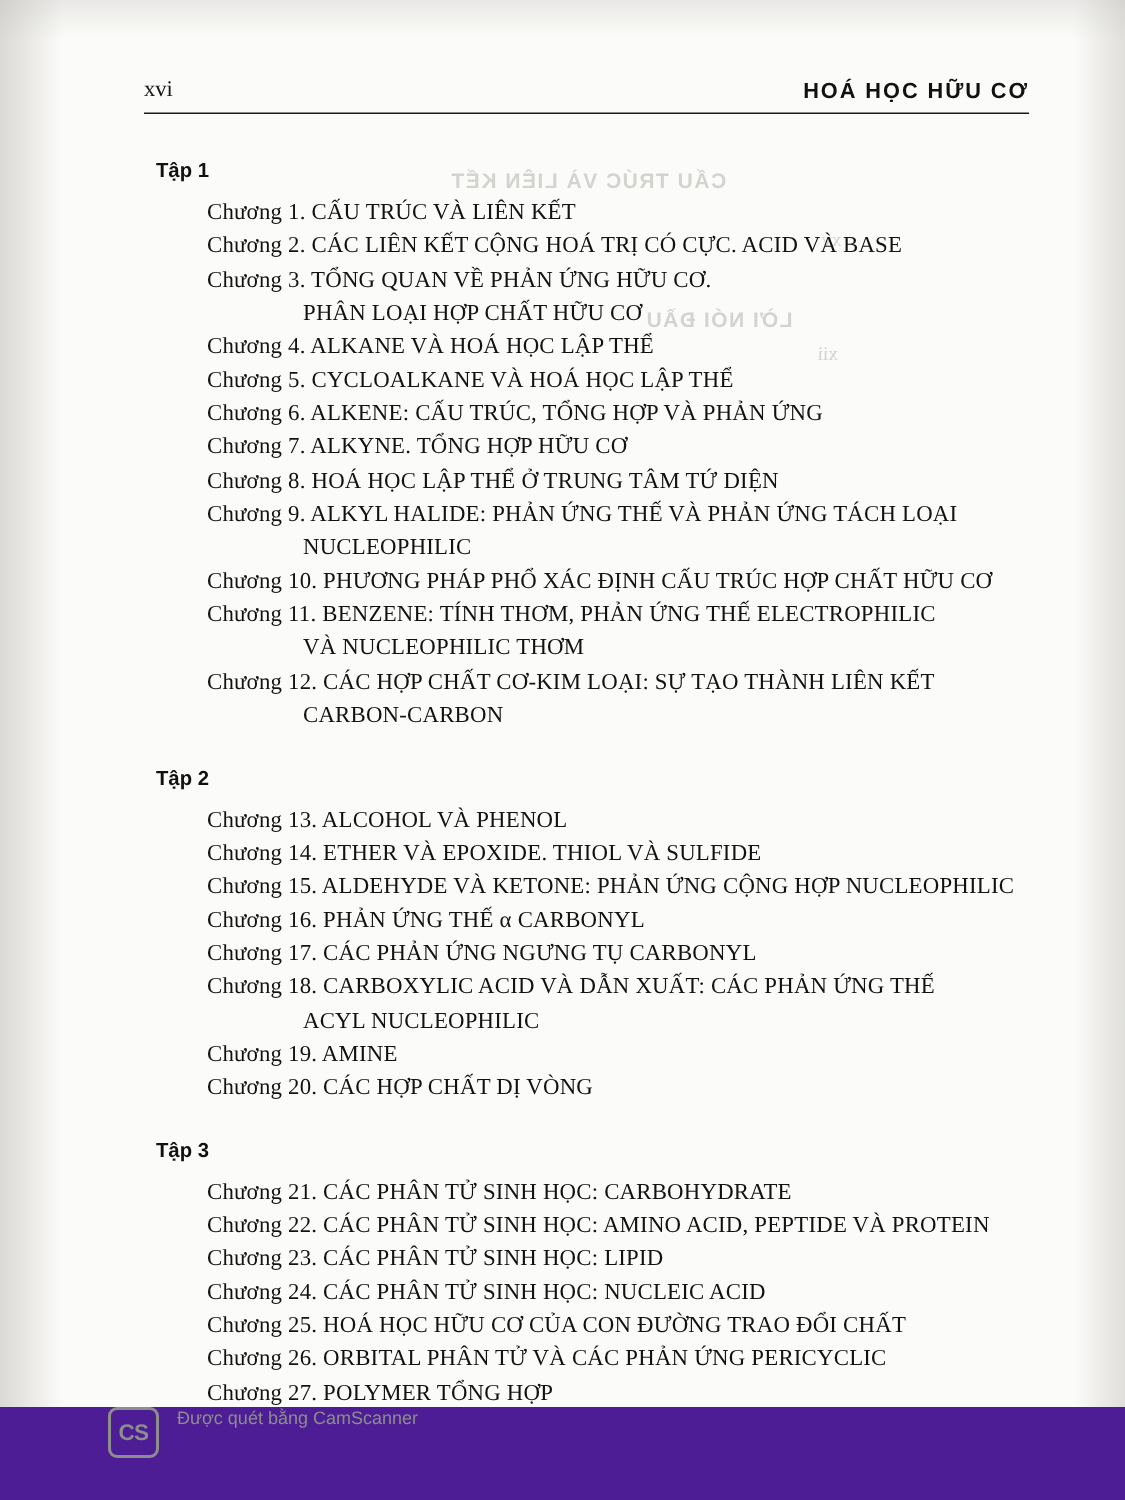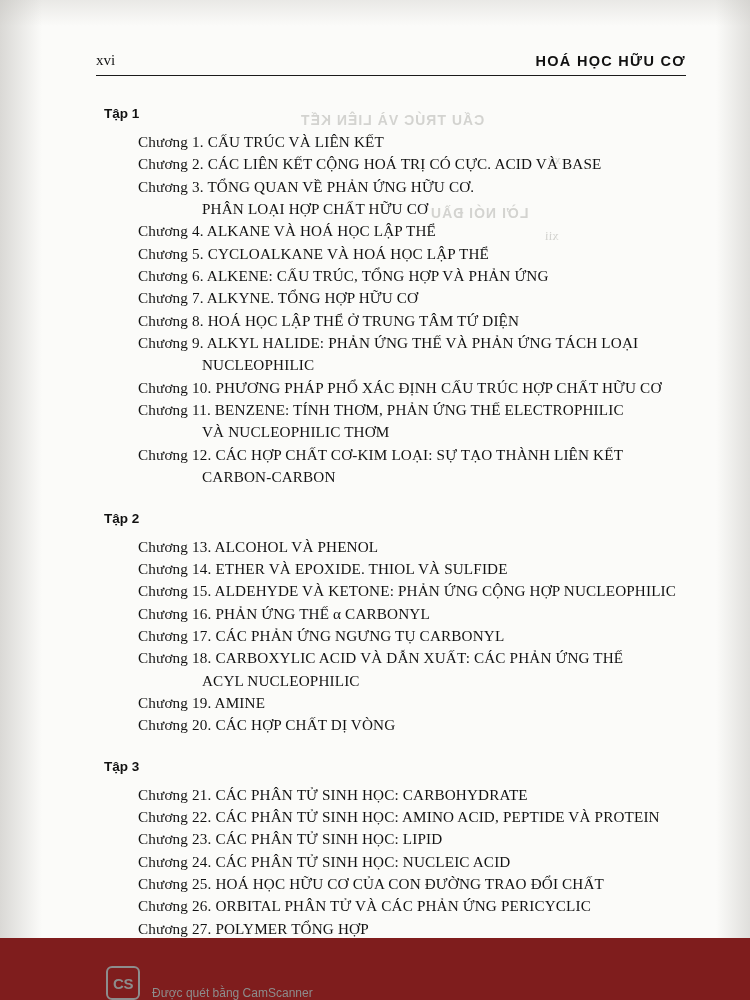--- a/index.html
+++ b/index.html
@@ -103,25 +103,25 @@
     font-family: "Liberation Sans", sans-serif;
     font-weight: bold;
     letter-spacing: 1px;
   }
 
   .footer {
     position: absolute;
     left: 0; right: 0;
     bottom: 0;
     height: 62px;
-    background: #7f1d1d;
+    background: #4c1d95;
     z-index: 4;
     display: flex;
-    align-items: flex-end;
-    padding-left: 106px;
+    align-items: flex-start;
+    padding-left: 72px;
     box-sizing: border-box;
   }
   .cs-badge {
     width: 30px;
     height: 30px;
     border: 2px solid #8d8d8d;
     border-radius: 6px;
     color: #8d8d8d;
     font-family: "Liberation Sans", sans-serif;
     font-size: 15px;

